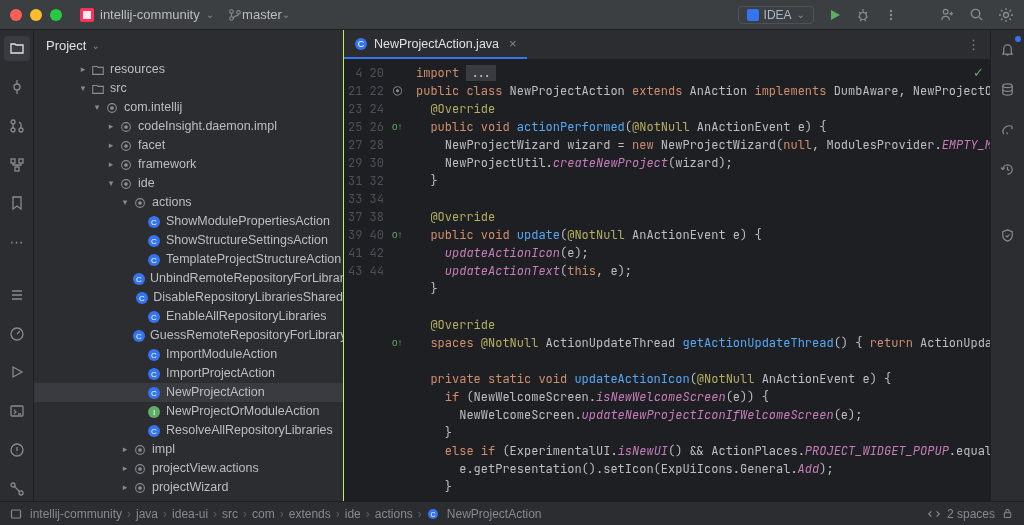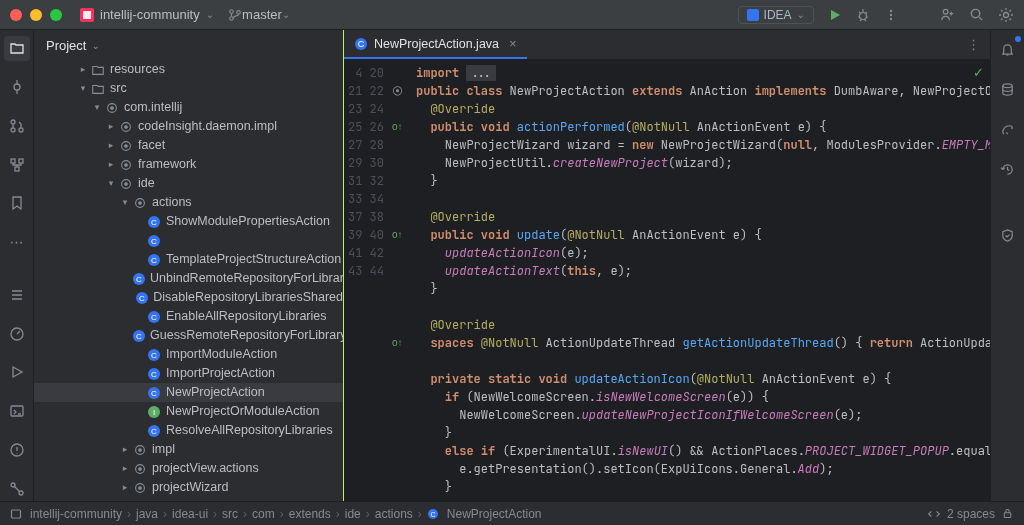--- a/index.html
+++ b/index.html
@@ -114,21 +114,21 @@
 .code {
   flex:1;
   font-family: "JetBrains Mono", Menlo, Consolas, monospace;
   font-size: 12px;
   line-height: 18px;
   padding: 4px 0;
   white-space: pre;
   overflow:hidden;
   color:#bcbec4;
 }
-.kw { color:#cf8e6d;font-weight:bold; }
+.kw { color:#cf8e6d; }
 .ann { color:#b3ae60; }
 .fn { color:#56a8f5; }
 .field { color:#c77dbb; font-style:italic; }
 .inspections {
   position:absolute; top:5px; right:6px; color:#5fad65; font-size:13px;
 }
 .statusbar {
   height: 24px;
   background: #2b2d30;
   border-top: 1px solid #1e1f22;
@@ -396,20 +396,21 @@
           <span>ShowModulePropertiesAction</span>
         </div>
         <div class="tree-row" style="padding-left: 98px;">
           <span class="arrow"></span>
           <span class="icon">
             <svg width="14" height="14" viewBox="0 0 14 14">
               <circle cx="7" cy="7" r="6" fill="#3574f0"></circle>
               <text x="7" y="10" text-anchor="middle" font-size="8" fill="#fff">C</text>
             </svg>
           </span>
+          <span>ShowStructureSettingsAction</span>
         </div>
         <div class="tree-row" style="padding-left: 98px;">
           <span class="arrow"></span>
           <span class="icon">
             <svg width="14" height="14" viewBox="0 0 14 14">
               <circle cx="7" cy="7" r="6" fill="#3574f0"></circle>
               <text x="7" y="10" text-anchor="middle" font-size="8" fill="#fff">C</text>
             </svg>
           </span>
           <span>TemplateProjectStructureAction</span>

